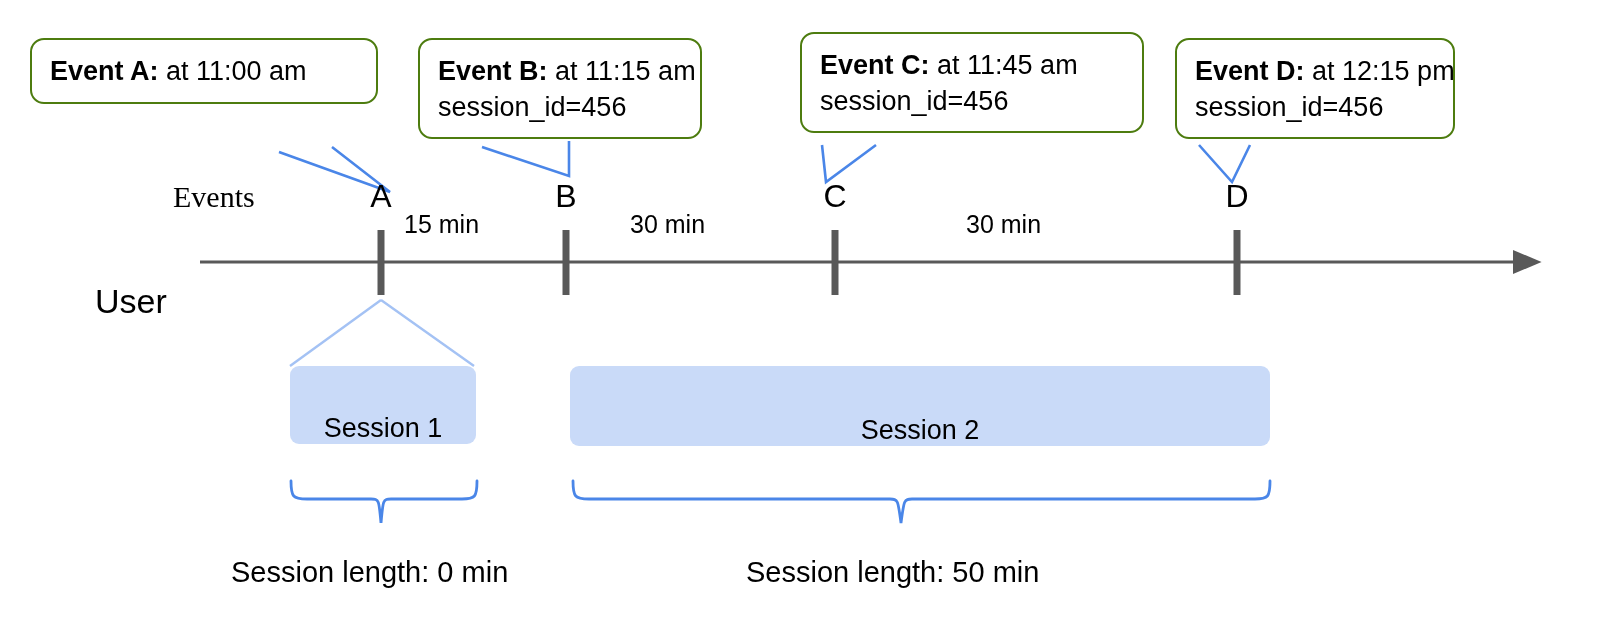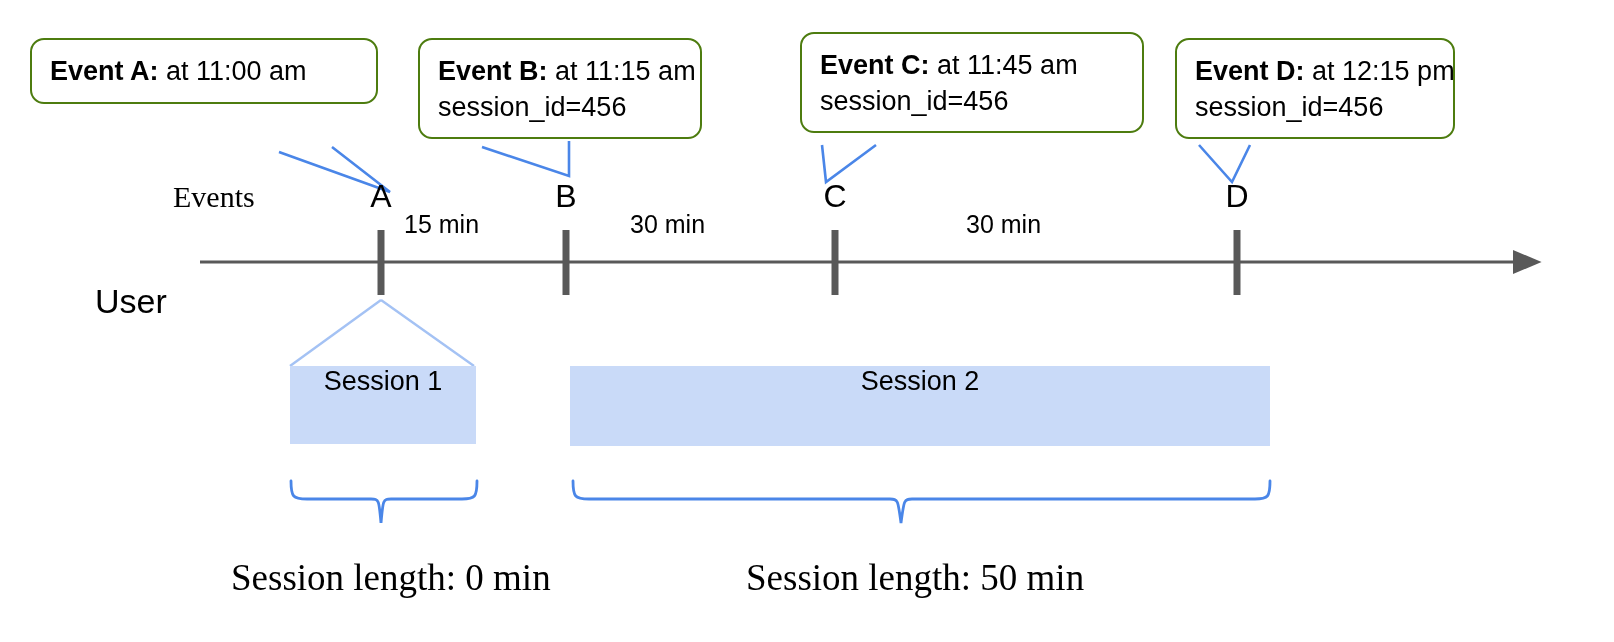--- a/index.html
+++ b/index.html
@@ -64,33 +64,33 @@
     position: absolute;
     font-size: 25px;
     color: #000000;
     white-space: nowrap;
     text-align: left;
   }
   .session-bar {
     position: absolute;
     background: #c9daf8;
     display: flex;
-    align-items: flex-start;
+    align-items: flex-end;
     justify-content: center;
     font-size: 27px;
     color: #000000;
     white-space: nowrap;
+    border-radius: 9px;
   }
   .length-label {
     position: absolute;
-    font-size: 37px;
+    font-size: 29px;
     color: #000000;
     white-space: nowrap;
     text-align: left;
-    font-family: Liberation Serif, serif;
   }
 </style>
 </head>
 <body>
 
 <div id="stage">
 
   <svg class="layer" viewBox="0 0 1614 642">
 
     <path d="M 279 152 L 390 192 L 332 147" fill="none" stroke="#4a86e8" stroke-width="2.6" stroke-linejoin="miter"></path>

